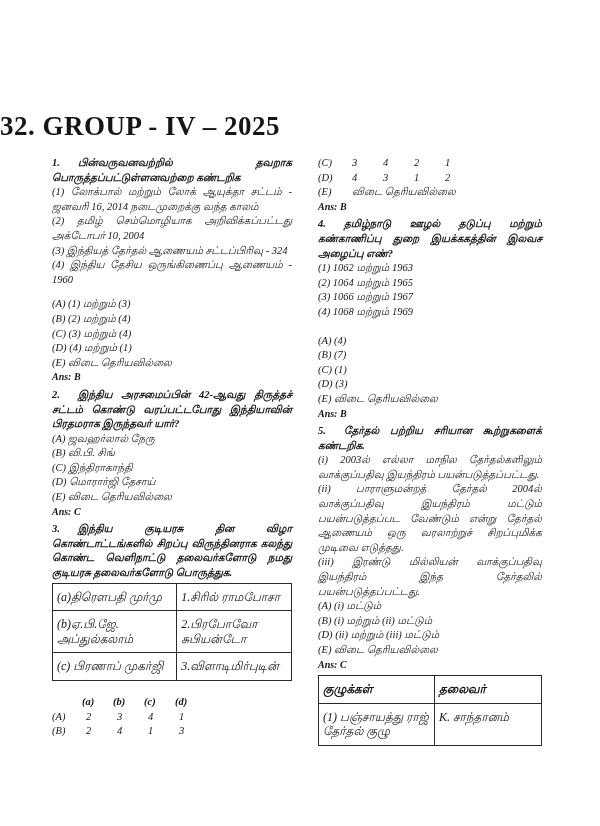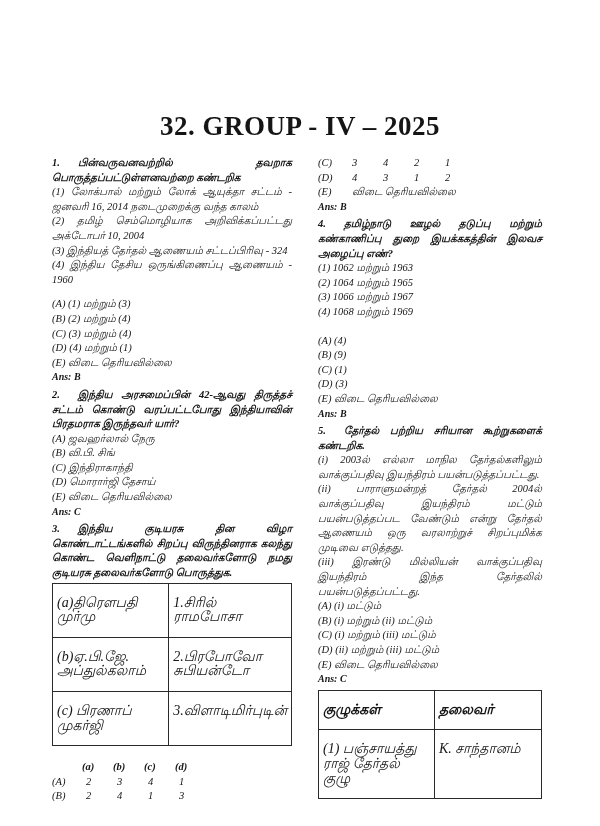--- a/index.html
+++ b/index.html
@@ -4,41 +4,41 @@
 <style>
   html,body { margin:0; padding:0; background:#e8e8e8; }
   .page {
     position:relative; width:600px; height:826px; margin:0 auto;
     background:#ffffff; color:#151515; overflow:hidden;
     font-family:"Liberation Serif", serif; font-style:italic;
     font-size:10.5px; line-height:14.6px;
   }
   .title {
     position:absolute; top:110px; left:0; width:100%;
-    text-align:center; font-style:normal; font-weight:bold;
+    font-style:normal; font-weight:bold;
     font-size:27px; line-height:32px; letter-spacing:0.5px;
     font-family:"Liberation Serif", serif;
   }
   .col { position:absolute; top:156px; }
   .col-left  { left:52px;  width:240px; }
   .col-right { left:318px; width:224px; }
   p { margin:0; }
   .stem { font-weight:bold; text-align:justify; }
   .qno  { display:inline-block; min-width:26px; }
   .item { text-align:justify; }
   .opt  { text-align:left; }
   .gap10 { height:10px; }
   .gap14 { height:14px; }
   .ans  { font-weight:bold; margin-top:0; margin-bottom:3px; font-size:10px; }
   table.match {
     border-collapse:collapse; width:100%; margin-top:2px;
   }
   table.match td, table.match th {
-    border:1px solid #2a2a2a; padding:12px 4px; vertical-align:top;
-    font-size:14px; text-align:left; font-weight:normal;
+    border:1px solid #2a2a2a; padding:6px 4px; vertical-align:top;
+    font-size:12px; text-align:left; font-weight:normal;
   }
   table.match th { font-weight:bold;margin-left:48px; }
   table.match td.c1, table.match th.c1 { width:52%; }
   .mgrid-row { display:flex; }
   .mgrid-head { font-weight:bold; padding-left:30px; }
   .mgrid-label { display:inline-block; width:34px; }
   .mgrid-cell  { display:inline-block; width:31px; }
   .tbl-wrap { margin-top:2px; }
 </style>
 </head>
@@ -144,35 +144,34 @@
     </div>
 
     <div>
       <p class="stem"><span class="qno">4.</span><span>தமிழ்நாடு ஊழல் தடுப்பு மற்றும் கண்காணிப்பு துறை இயக்ககத்தின் இலவச அழைப்பு எண்?</span></p>
       <p class="item">(1) 1062 மற்றும் 1963</p>
       <p class="item">(2) 1064 மற்றும் 1965</p>
       <p class="item">(3) 1066 மற்றும் 1967</p>
       <p class="item">(4) 1068 மற்றும் 1969</p>
       <div class="gap14"></div>
       <p class="opt">(A) (4)</p>
-      <p class="opt">(B) (9)</p>
+      <p class="opt">(B) (7)</p>
       <p class="opt">(C) (1)</p>
       <p class="opt">(D) (3)</p>
       <p class="opt">(E) விடை தெரியவில்லை</p>
       <p class="ans">Ans: B</p>
     </div>
 
     <div>
       <p class="stem"><span class="qno">5.</span><span>தேர்தல் பற்றிய சரியான கூற்றுகளைக் கண்டறிக.</span></p>
       <p class="item">(i) 2003ல் எல்லா மாநில தேர்தல்களிலும் வாக்குப்பதிவு இயந்திரம் பயன்படுத்தப்பட்டது.</p>
       <p class="item">(ii) பாராளுமன்றத் தேர்தல் 2004ல் வாக்குப்பதிவு இயந்திரம் மட்டும் பயன்படுத்தப்பட வேண்டும் என்று தேர்தல் ஆணையம் ஒரு வரலாற்றுச் சிறப்புமிக்க முடிவை எடுத்தது.</p>
       <p class="item">(iii) இரண்டு மில்லியன் வாக்குப்பதிவு இயந்திரம் இந்த தேர்தலில் பயன்படுத்தப்பட்டது.</p>
       <p class="opt">(A) (i) மட்டும்</p>
       <p class="opt">(B) (i) மற்றும் (ii) மட்டும்</p>
-      <p class="opt">(C) (i) மற்றும் (iii) மட்டும்</p>
       <p class="opt">(D) (ii) மற்றும் (iii) மட்டும்</p>
       <p class="opt">(E) விடை தெரியவில்லை</p>
       <p class="ans">Ans: C</p>
     </div>
 
     <div>
       <div class="tbl-wrap">
         <table class="match">
           <tbody>
               <tr>

